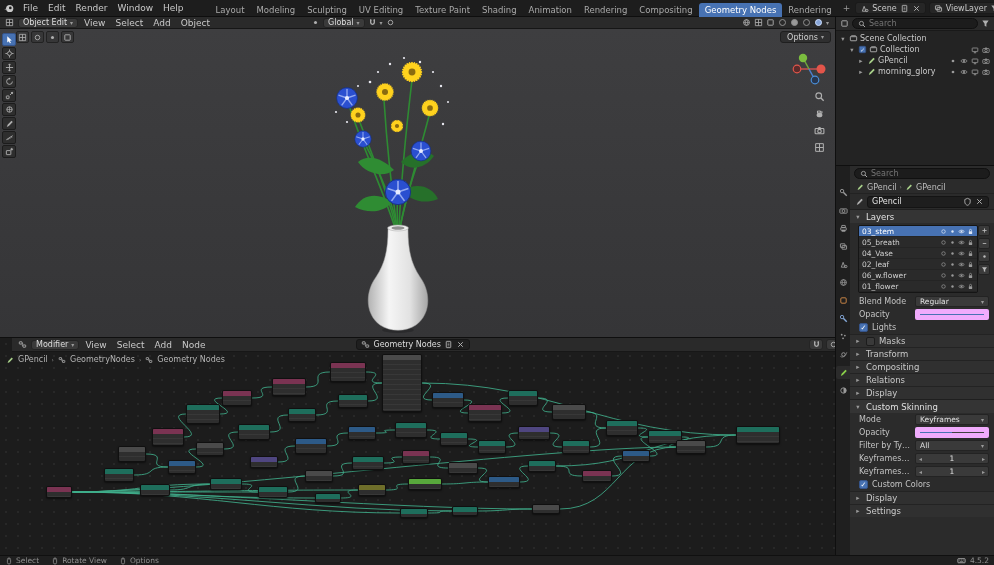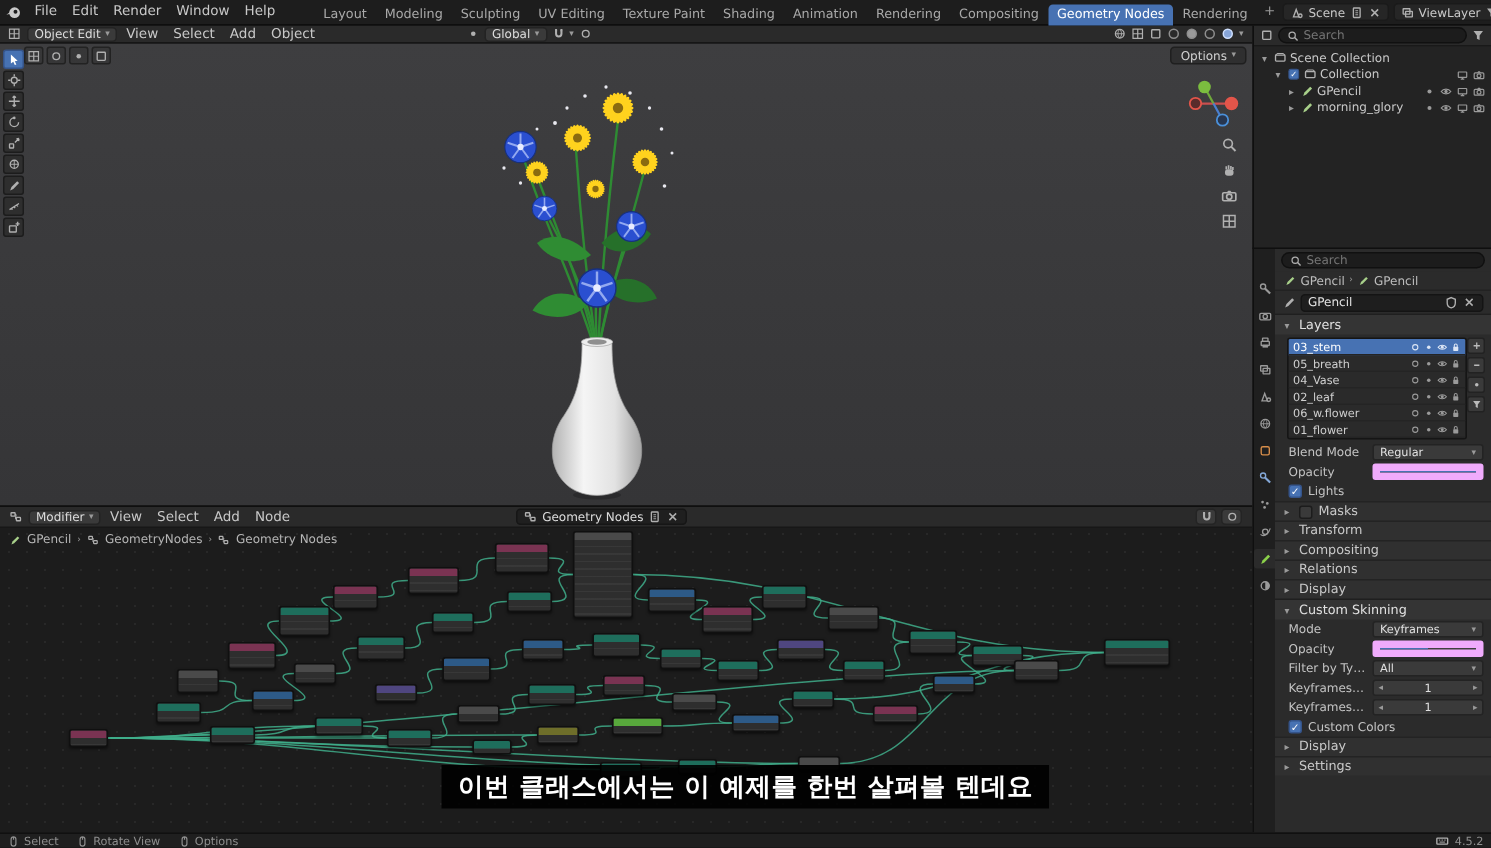--- a/index.html
+++ b/index.html
@@ -30,21 +30,21 @@
 .mini-btn{width:13px;height:12px;background:#30303080;border:1px solid #222;border-radius:2px;display:inline-flex;align-items:center;justify-content:center}
 .options-dd{position:absolute;right:4px;top:2px;display:flex;align-items:center;gap:3px;background:#2c2c2ccc;border:1px solid #1f1f1f;border-radius:3px;height:12px;padding:0 6px;font-size:8px;color:#d0d0d0;z-index:5}
 .nav-gizmo{position:absolute;right:6px;top:20px;width:40px;height:40px;z-index:5}
 .vp-icons{position:absolute;right:10px;top:62px;display:flex;flex-direction:column;gap:6px;align-items:center;z-index:5}
 
 .toolbar{position:absolute;left:2px;top:33px;display:flex;flex-direction:column;gap:1px;z-index:20}
 .tool{width:14px;height:13px;background:#2e2e2e;border:1px solid #1c1c1c;border-radius:2px;display:flex;align-items:center;justify-content:center}
 .tool.active{background:#4772b3;border-color:#35548a}
 
 .nodeed{position:absolute;left:0;top:337px;width:835px;height:218px;background:#1c1c1c;background-image:radial-gradient(#282828 .8px,transparent .9px);background-size:12px 12px;overflow:hidden;border-top:1px solid #0f0f0f;z-index:2}
-.ne-header{position:absolute;left:0;top:0;width:100%;height:14px;background:#2a2a2a;border-bottom:1px solid #171717;display:flex;align-items:center;font-size:8px;color:#cccccc;z-index:12;gap:1px;padding:0 3px}
+.ne-header{position:absolute;left:12px;top:0;width:100%;height:14px;background:#2a2a2a;border-bottom:1px solid #171717;display:flex;align-items:center;font-size:8px;color:#cccccc;z-index:12;gap:1px;padding:0 3px}
 .ne-datablock{display:flex;align-items:center;gap:3px;background:#1f1f1f;border:1px solid #161616;border-radius:3px;height:11px;padding:0 4px;margin-left:145px;font-size:8px;color:#ddd}
 .ne-corner{margin-left:auto;display:flex;gap:3px;padding-right:4px}
 .hbtn{width:14px;height:11px;background:#3a3a3a;border:1px solid #242424;border-radius:3px;display:inline-flex;align-items:center;justify-content:center}
 .ne-breadcrumb{position:absolute;left:6px;top:17px;display:flex;align-items:center;gap:4px;font-size:8px;color:#b5b5b5;z-index:11}
 .wires{position:absolute;inset:0;z-index:2}
 .nodes-layer{position:absolute;inset:0;z-index:3}
 .gnode{position:absolute;background:#2e2e2e;border:1px solid #101010;border-radius:2px;overflow:hidden;box-shadow:0 1px 2px rgba(0,0,0,.5);background-image:repeating-linear-gradient(#0000 0 4px,#ffffff0c 4px 5px)}
 .gnode-h{height:5px}
 
 .outliner{position:absolute;left:835px;top:17px;width:159px;height:149px;background:#232323;border-left:1px solid #0f0f0f;border-bottom:1px solid #0f0f0f;z-index:25}
@@ -1266,21 +1266,20 @@
             <div>Display</div>
           </div>
           <div class="sec-row">
             <div class="caret">▸</div>
             <div>Settings</div>
           </div>
         </div>
     </div>
   </div>
 
-  <div class="subtitle"><span>이번 클래스에서는 이 예제를 한번 살펴볼 텐데요</span></div>
 
   <div class="statusbar">
     <div style="display:flex;gap:12px">
         <div class="sb-item">
           <div class="ico">
             <svg viewBox="0 0 10 10" width="8" height="8">
               <rect x="3" y="1.2" width="4" height="7.6" rx="2" fill="none" stroke="#8f8f8f" stroke-width="1"></rect>
               <path d="M5,1.2 V3.6" fill="none" stroke="#8f8f8f" stroke-width="1"></path>
             </svg>
           </div>

